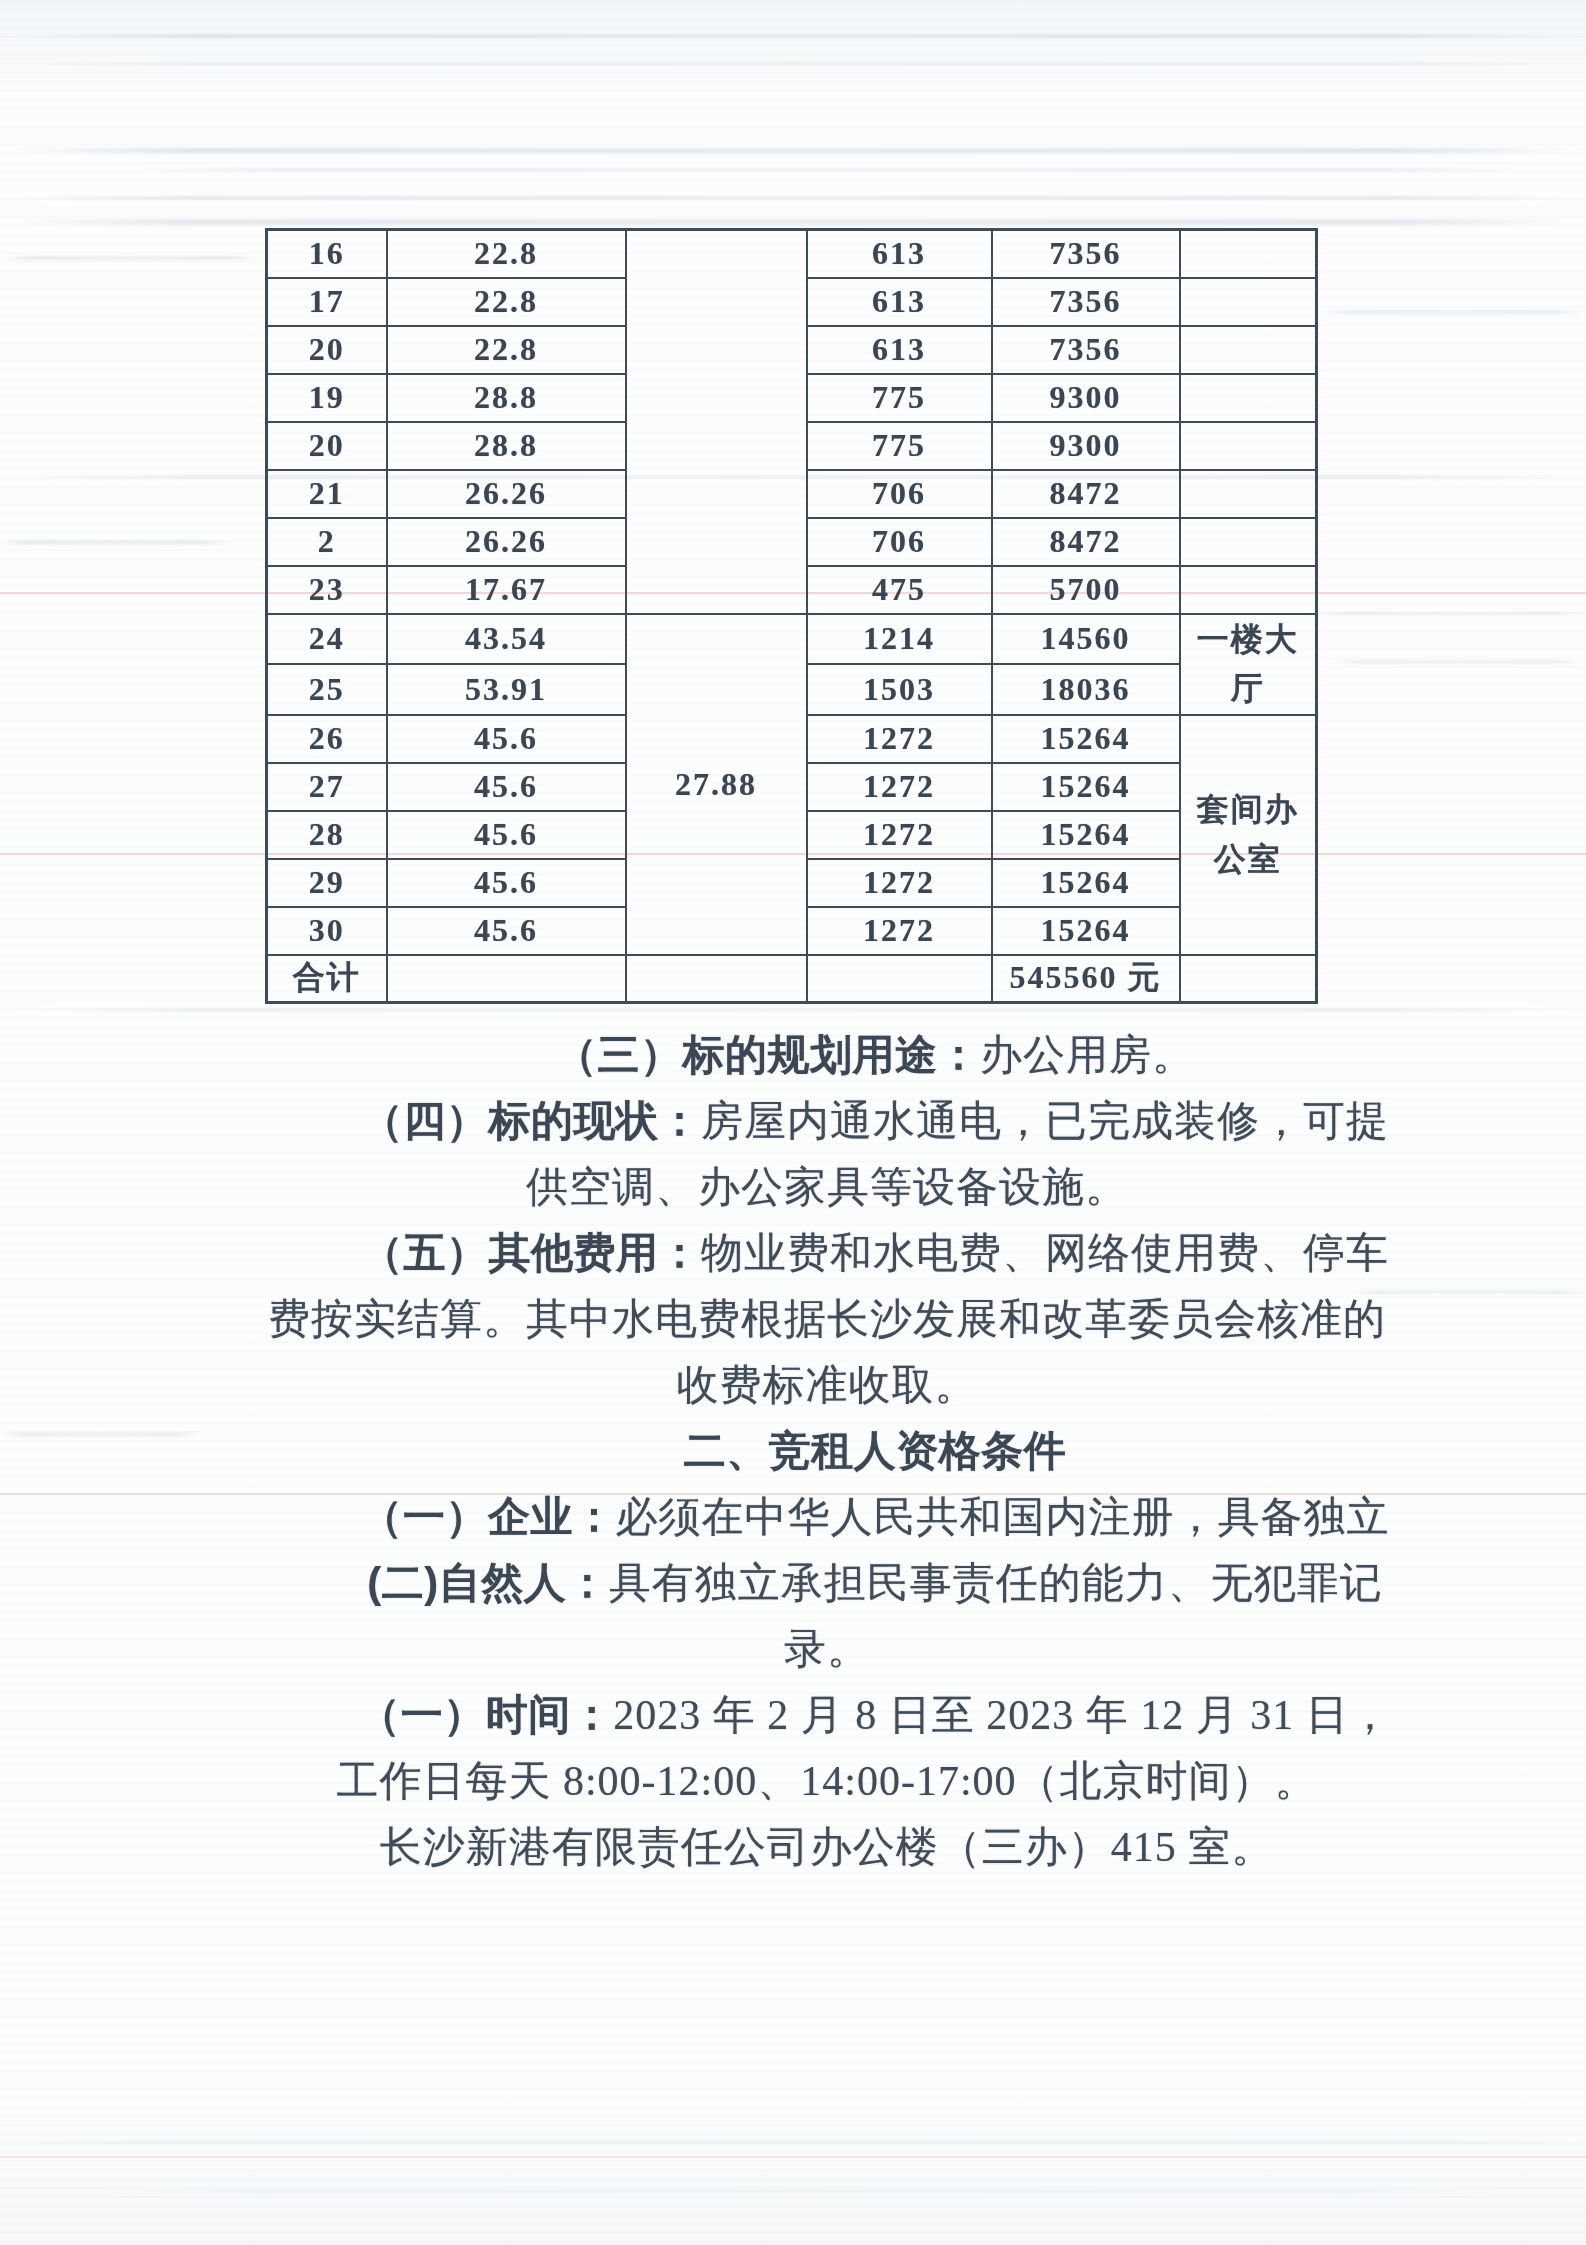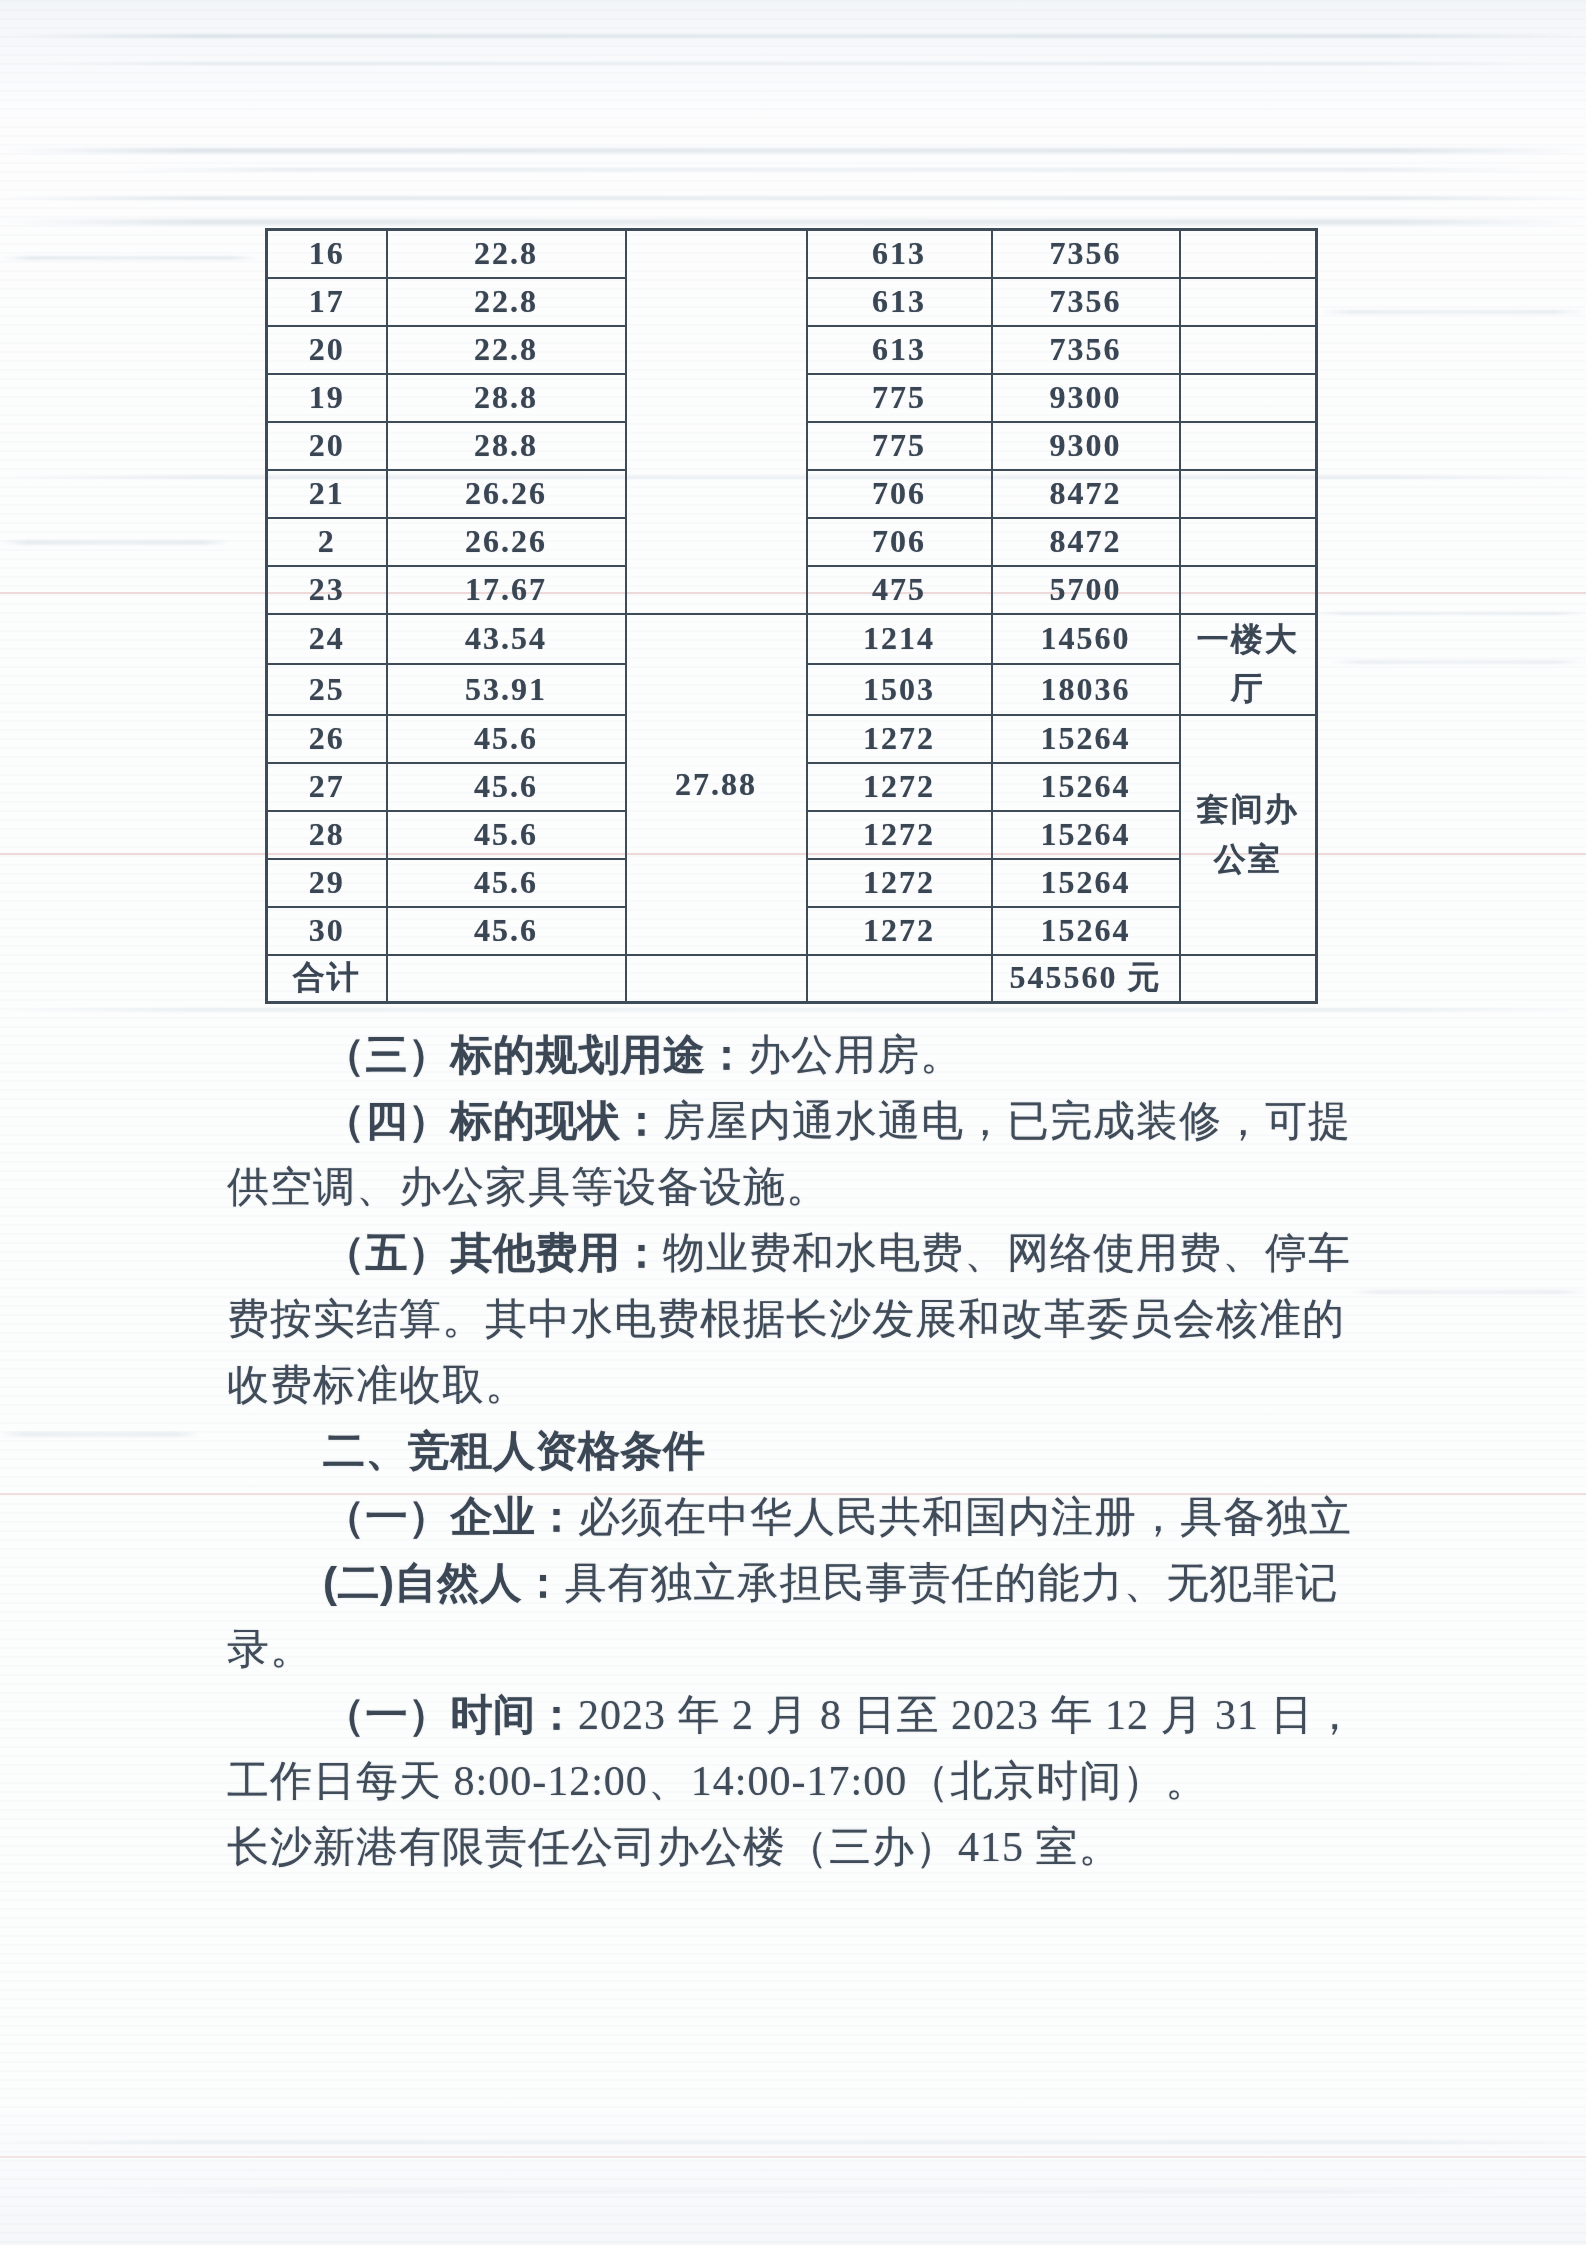--- a/index.html
+++ b/index.html
@@ -37,21 +37,21 @@
   table.doc-table td{
     border:2px solid #3e4b58;
     text-align:center;vertical-align:middle;
     font-size:32px;letter-spacing:2px;
     padding:0;overflow:hidden;
     color:#3a4653;
     text-shadow:0 0 1px rgba(58,70,83,.45);
   }
   table.doc-table tr{height:48px;}
   td.loc{font-size:33px;letter-spacing:1px;line-height:1.55;}
-  .bodytext{position:absolute;left:227px;top:1022px;width:1200px;filter:blur(.3px);}
+  .bodytext{position:absolute;left:227px;top:1022px;width:1200px;filter:blur(.3px);text-align:center;}
   .line{
     height:66px;line-height:66px;font-size:42px;letter-spacing:1px;
     white-space:nowrap;color:#404c59;
     text-shadow:0 0 1.2px rgba(64,76,89,.5);
   }
   .line.indent{padding-left:96px;}
   .blabel{
     font-family:"Liberation Sans","DejaVu Sans",sans-serif;
     font-weight:700;letter-spacing:0.5px;
     color:#3b4754;

